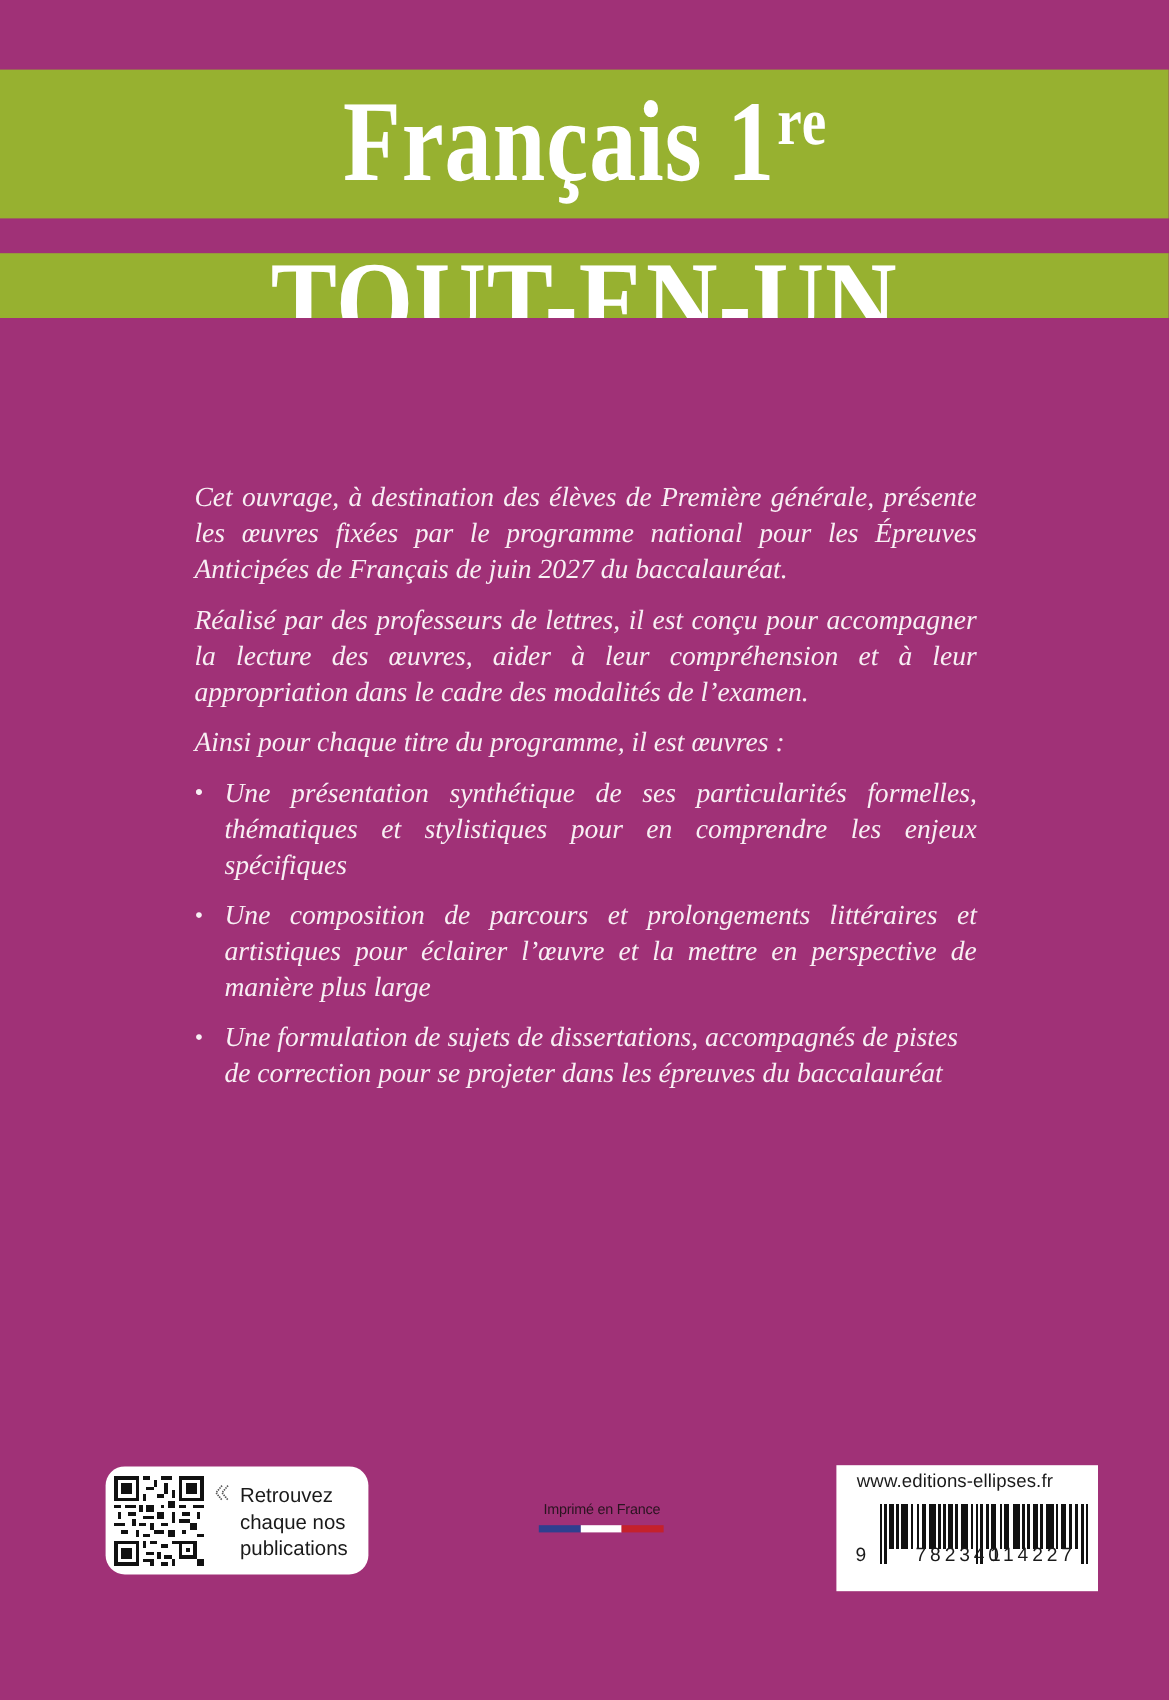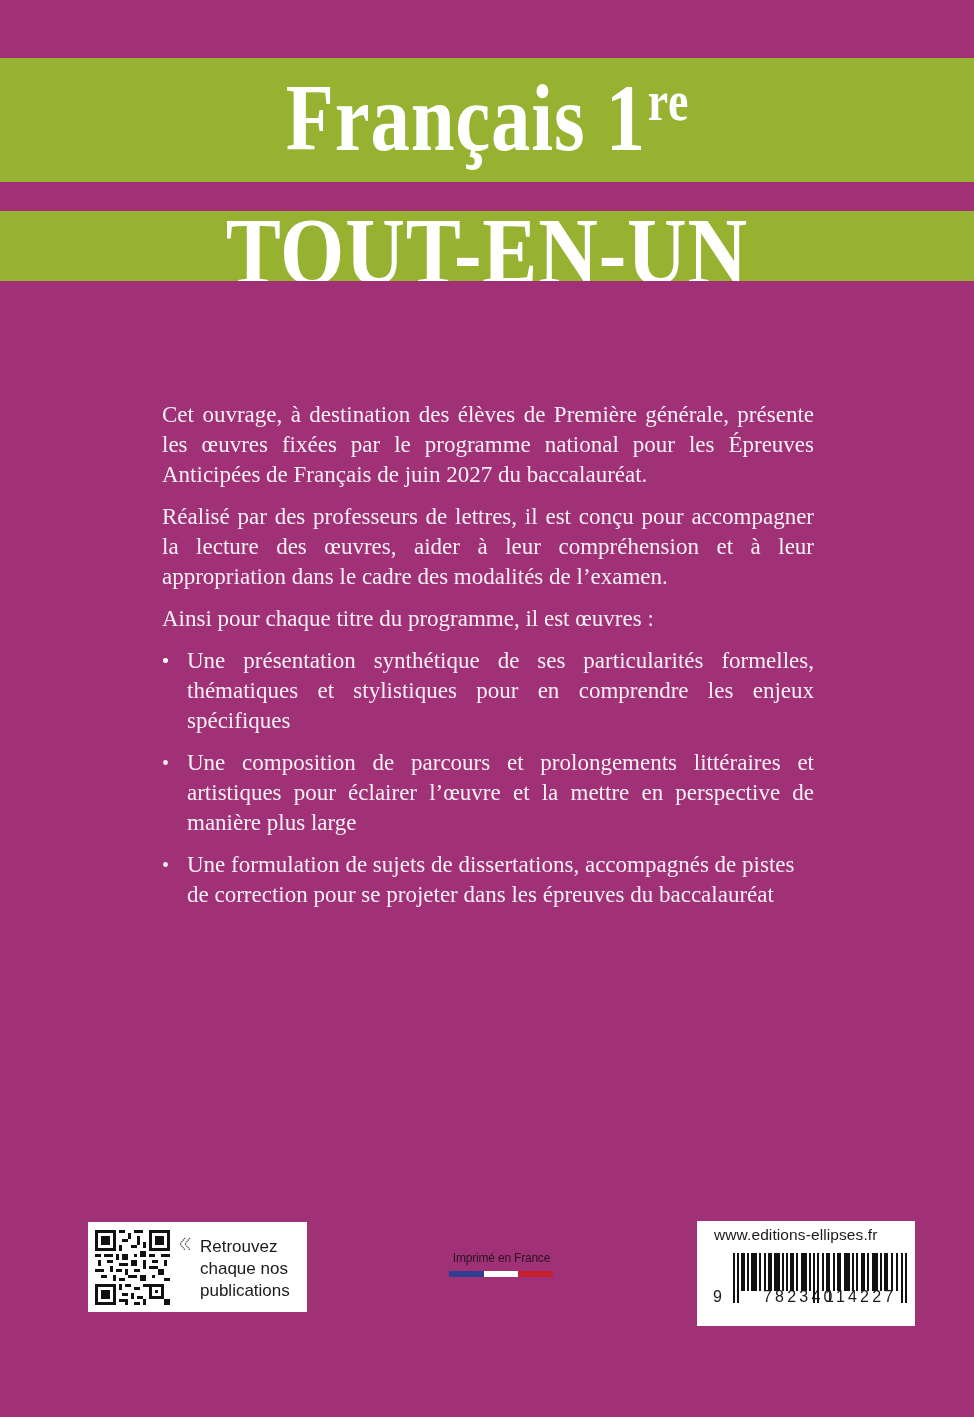--- a/index.html
+++ b/index.html
@@ -6,53 +6,54 @@
   body {
     width: 974px; height: 1417px; position: relative; overflow: hidden;
     background: #A03177;
     font-family: "DejaVu Serif", serif;
   }
   .band {
     position: absolute; left: 0; width: 974px; background: #97B130;
     overflow: hidden;
   }
   .band-1 { top: 58px; height: 124px; }
-  .band-2 { top: 211px; height: 70px; text-decoration: underline; }
+  .band-2 { top: 211px; height: 54px; text-decoration: underline; }
   .title-1 {
     position: absolute; top: 56px; left: 0; width: 974px; text-align: center;
     color: #fff; font-family: "Liberation Serif", serif; font-weight: bold;
     font-size: 96px; line-height: 124px; letter-spacing: 1px;
     transform: scaleX(0.82); transform-origin: 490px 0;
   }
   .title-1 sup {
     font-size: 56px; vertical-align: 0; position: relative; top: -30px;
     margin-left: 2px;
   }
   .title-2 {
     position: absolute; top: -14px; left: 0; width: 974px; text-align: center;
     color: #fff; font-family: "Liberation Serif", serif; font-weight: bold;
     font-size: 96px; line-height: 110px; letter-spacing: 1px;
     transform: scaleX(0.86); transform-origin: 486px 0;
   }
   .body-text {
     position: absolute; left: 162px; top: 400px; width: 652px;
     color: #F8EFF4; font-family: "Liberation Serif", serif;
-    font-size: 23px; line-height: 30px;
+    font-size: 23px; line-height: 30px; font-style: italic;
   }
   .body-text p { margin: 0 0 12px 0; text-align: justify; }
   .body-text ul { list-style: none; margin: 0; padding: 0; }
   .body-text li {
     position: relative; padding-left: 25px; margin: 0 0 12px 0; text-align: justify;
   }
   .body-text li .bullet {
     position: absolute; left: 0; top: 0; font-size: 20px;
   }
   .qr-box {
     position: absolute; left: 88px; top: 1222px; width: 219px; height: 90px;
     background: #fff;
+    border-radius: 16px;
   }
   .qr {
     position: absolute; left: 7px; top: 8px; width: 75px; height: 75px;
   }
   .chevron {
     position: absolute; left: 90px; top: 15px; width: 16px; height: 14px;
   }
   .qr-text {
     position: absolute; left: 112px; top: 14px; color: #1a1a1a;
     font-family: "Liberation Sans", sans-serif; font-size: 17px; line-height: 22px;

